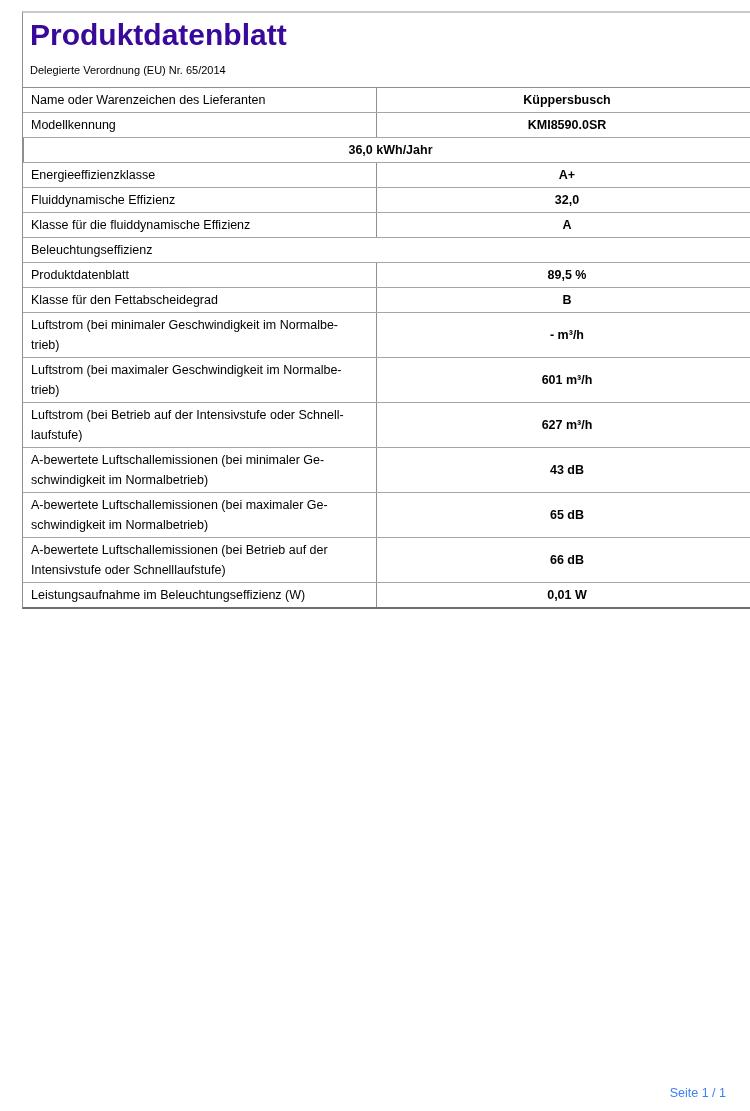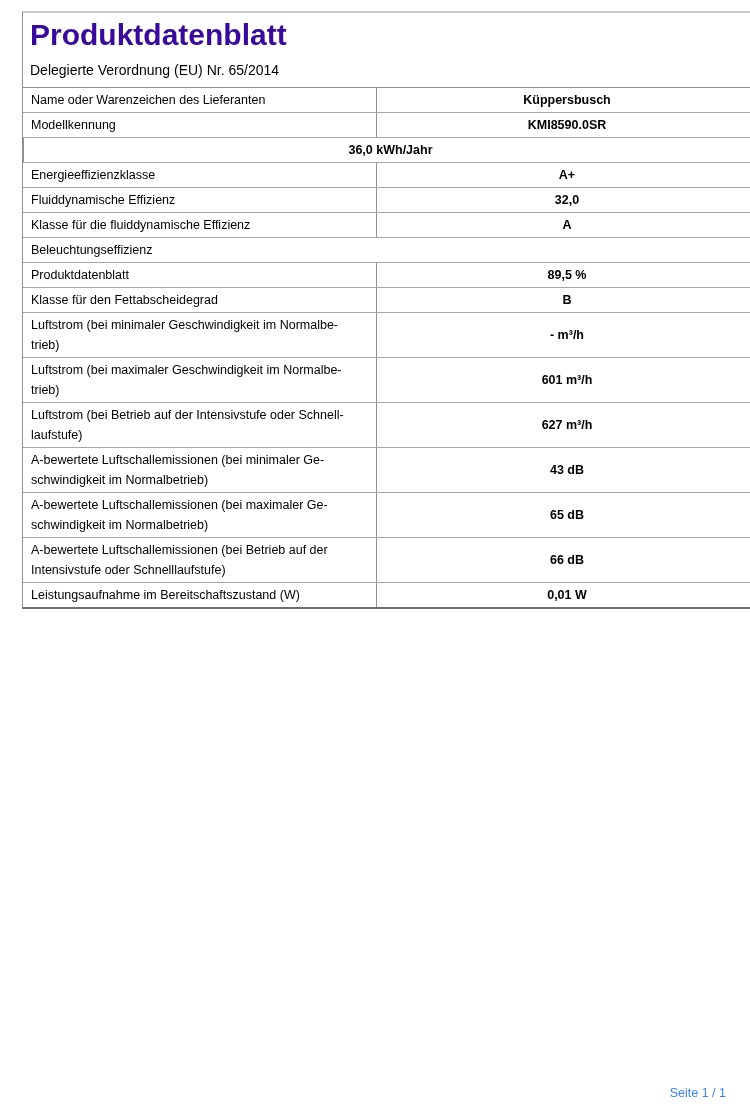--- a/index.html
+++ b/index.html
@@ -29,21 +29,21 @@
   .doc-title {
     margin: 0;
     font-size: 30px;
     line-height: 34px;
     font-weight: bold;
     color: #38099b;
     font-family: "Liberation Sans", sans-serif;
   }
   .doc-subtitle {
     margin-top: 11px;
-    font-size: 14px;
+    font-size: 11px;
     line-height: 15px;
     color: #000000;
   }
   .data-table {
     border-top: 1px solid #8f8f8f;
   }
   .row {
     display: flex;
     align-items: stretch;
   }
@@ -147,19 +147,19 @@
       <div class="cell label">A-bewertete Luftschallemissionen (bei maximaler Ge-
 schwindigkeit im Normalbetrieb)</div>
       <div class="cell value">65 dB</div>
     </div>
     <div class="row">
       <div class="cell label">A-bewertete Luftschallemissionen (bei Betrieb auf der
 Intensivstufe oder Schnelllaufstufe)</div>
       <div class="cell value">66 dB</div>
     </div>
     <div class="row">
-      <div class="cell label">Leistungsaufnahme im Bereitschaftszustand (W)</div>
+      <div class="cell label">Leistungsaufnahme im Beleuchtungseffizienz (W)</div>
       <div class="cell value">0,01 W</div>
     </div>
   </div>
 </div>
 
 <div class="page-footer">Seite 1 / 1</div>
 
 </body></html>

